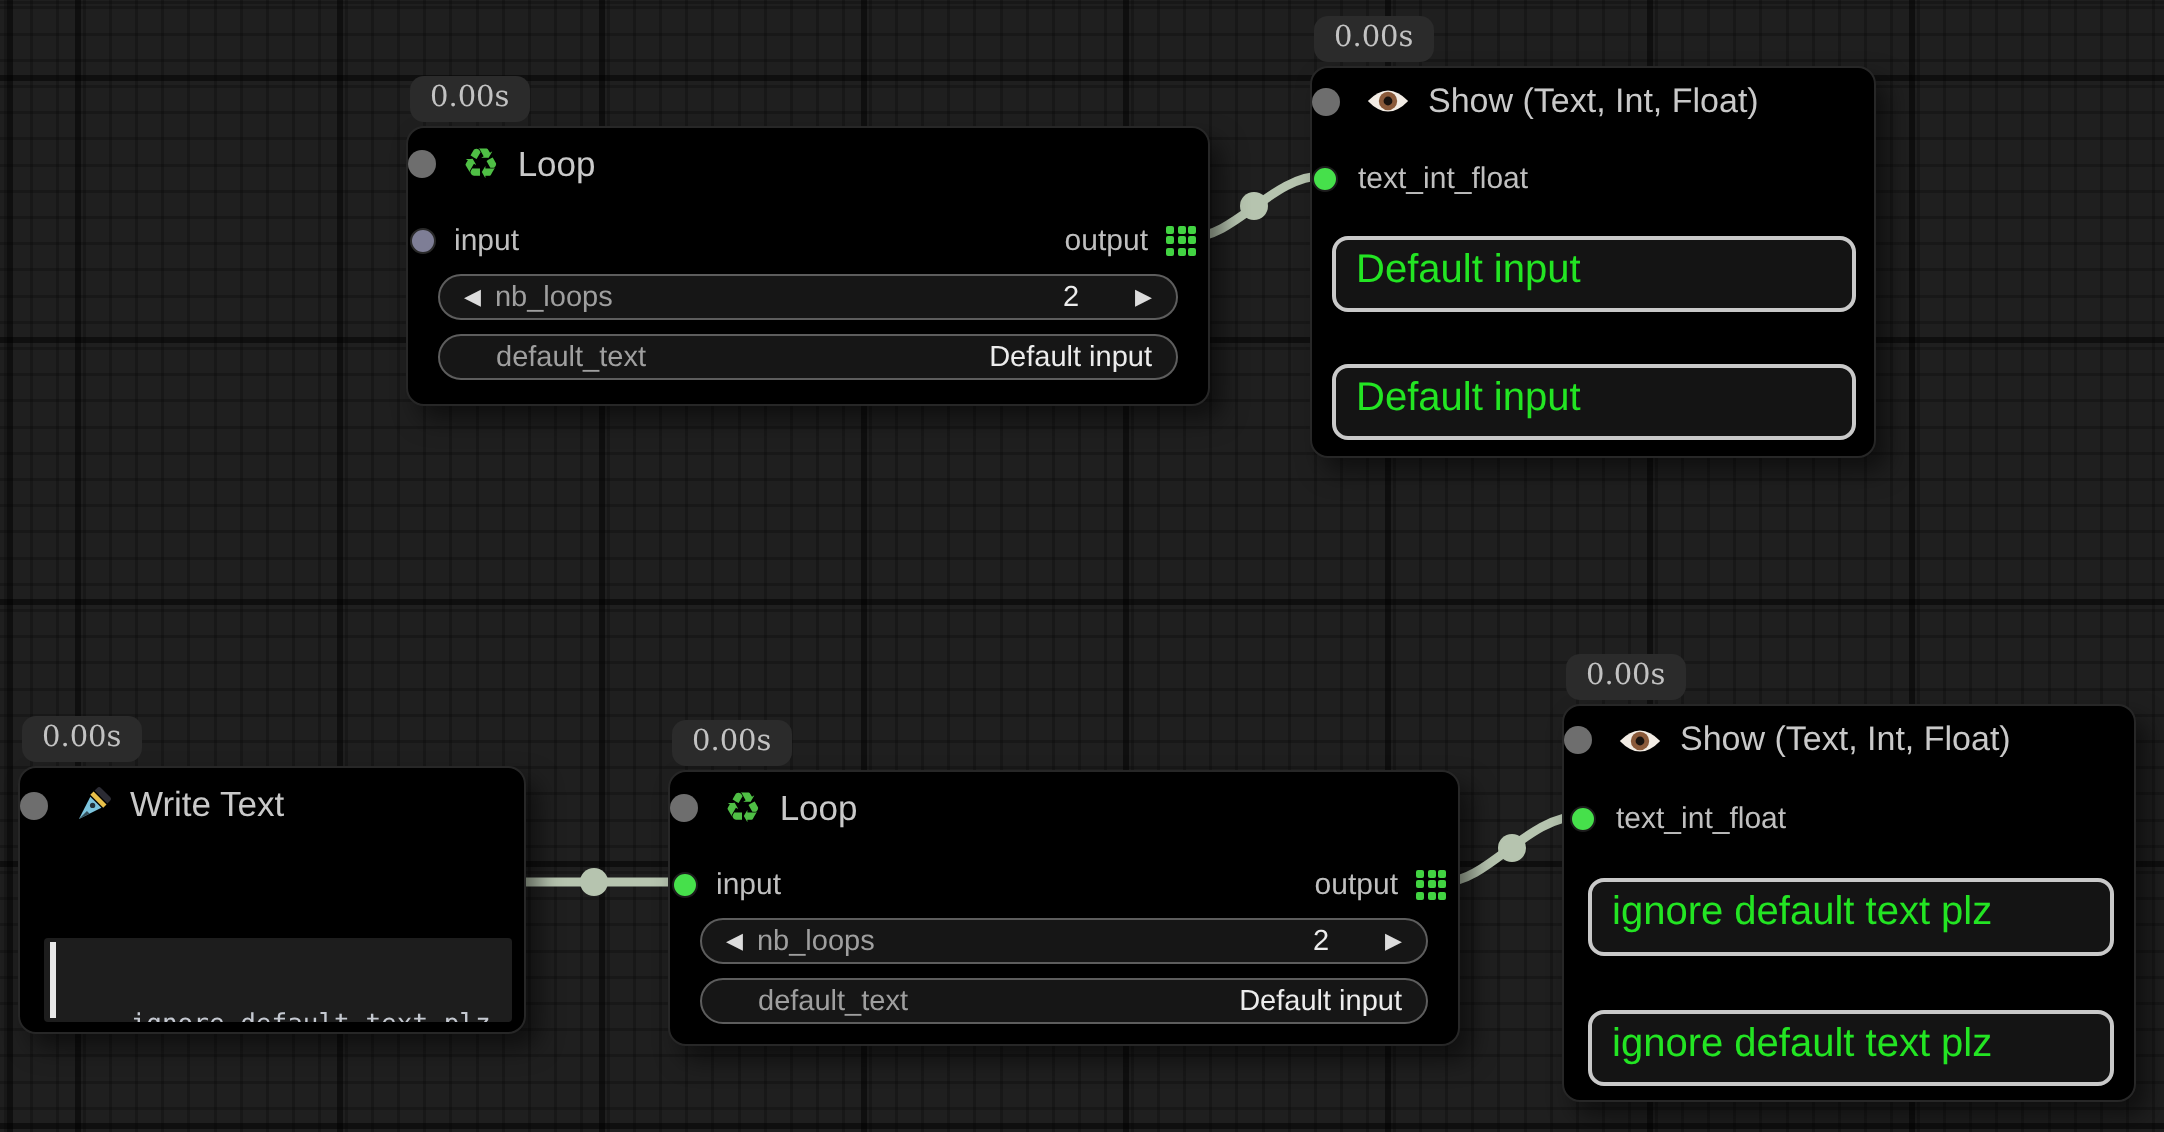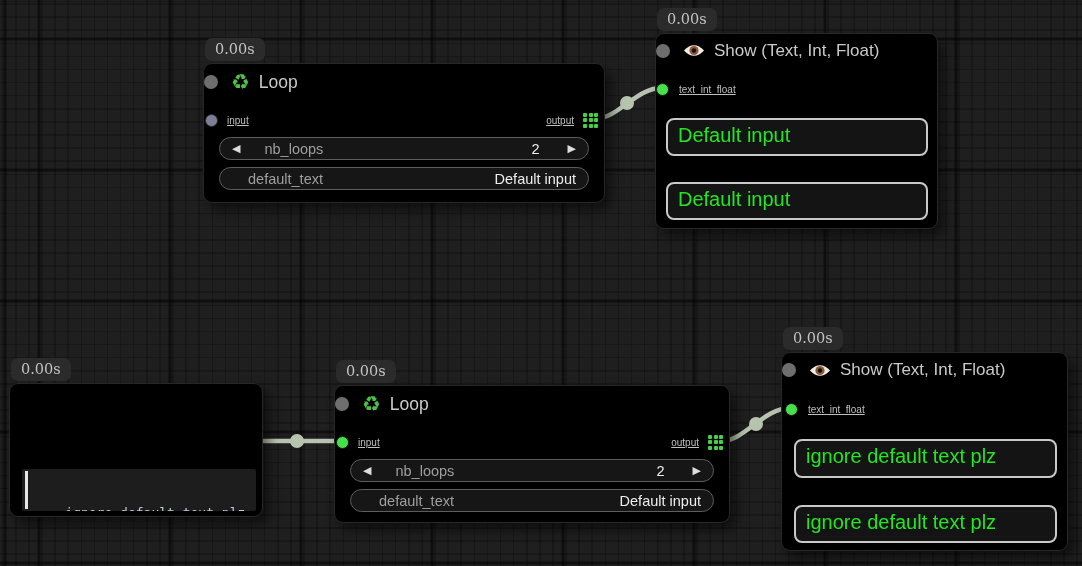--- a/index.html
+++ b/index.html
@@ -26,32 +26,32 @@
     font-family:"DejaVu Serif", serif;font-size:14.5px;
   }
   .node-header{
     display:flex;align-items:center;gap:9px;padding:0 0;
     border-bottom:1px solid rgba(0,0,0,0.38);
     color:#c9c9c9;font-size:17.5px;box-sizing:border-box;
   }
   .header-dot{width:14px;height:14px;border-radius:50%;background:#6e6e6e;flex:none;margin-right:4px;}
   .node-title{white-space:nowrap;}
   .recycle-glyph{color:#4fbf45;font-family:"DejaVu Sans", sans-serif;font-size:21px;line-height:1;flex:none;}
-  .port-row{position:absolute;display:flex;align-items:center;box-sizing:border-box;color:#bfbfbf;font-size:10px;text-decoration:underline;}
+  .port-row{position:absolute;display:flex;align-items:center;box-sizing:border-box;color:#bfbfbf;font-size:15px;}
   .port-dot{width:13px;height:13px;border-radius:50%;box-sizing:border-box;flex:none;}
   .dot-green{background:#46e04b;border:1.5px solid #1c1c1c;}
   .dot-gray{background:#7e7e96;border:1.5px solid #2a2a2a;}
   .grid-icon{display:grid;grid-template-columns:repeat(3,4px);grid-auto-rows:4px;gap:1.5px;flex:none;}
   .grid-icon i{background:#42d342;border-radius:1px;display:block;}
   .widget-pill{
     position:absolute;height:23px;background:#161616;border:1px solid #5d5d5d;
     border-radius:12px;display:flex;align-items:center;box-sizing:border-box;
     padding:0 12px;font-size:14.5px;color:#9f9f9f;
   }
-  .widget-name{margin-left:24px;white-space:nowrap;}
+  .widget-name{margin-left:7px;white-space:nowrap;}
   .widget-name-plain{margin-left:16px;white-space:nowrap;}
   .widget-value{color:#ececec;white-space:nowrap;}
   .pill-arrow{color:#dcdcdc;font-size:11px;line-height:1;flex:none;font-family:"DejaVu Sans", sans-serif;cursor:pointer;}
   .spacer{flex:1;}
   .show-box{
     position:absolute;background:#141414;border:2px solid #c9c9c9;border-radius:8px;
     box-sizing:border-box;padding:4px 10px;color:#23e523;font-size:20px;
     overflow:hidden;white-space:nowrap;
   }
   .text-widget{
@@ -126,20 +126,31 @@
   <div class="port-row" style="left:0px;right:10px;top:45px;height:20px;gap:10px;">
     <span class="port-dot dot-green"></span>
     <span>text_int_float</span>
   </div>
   <div class="show-box" style="left:10px;top:84px;width:262px;height:38px;">Default input</div>
   <div class="show-box" style="left:10px;top:148px;width:262px;height:38px;">Default input</div>
 </div>
 
 <div class="node" style="left:9px;top:383px;width:254px;height:134px;">
   <div class="timer-badge">0.00s</div>
+  <div class="node-header" style="height:38px;">
+    <span class="header-dot"></span>
+    <svg class="pen-icon-svg" width="19" height="19" viewBox="0 0 20 20">
+      <path d="M10.8 2.4 L17.6 9.2 L19 7.8 Q20 6.8 19 5.8 L14.2 1 Q13.2 0 12.2 1 Z" fill="#2b2b33"></path>
+      <path d="M8.6 4.6 L15.4 11.4 L17.1 9.7 L10.3 2.9 Z" fill="#e8c04a"></path>
+      <path d="M2.6 17.4 L8.6 5.6 L14.4 11.4 L2.6 17.4 Z" fill="#7cc4dd"></path>
+      <circle cx="9.8" cy="10.2" r="1.4" fill="#23323a"></circle>
+      <path d="M2.6 17.4 L6.8 13.2 L8.2 14.6 Z" fill="#35505c"></path>
+    </svg>
+    <span class="node-title">Write Text</span>
+  </div>
   <div class="text-widget" style="left:12px;top:85px;width:234px;height:42px;">
     <span class="caret"></span>
     <span>ignore default text plz</span>
   </div>
 </div>
 
 <div class="node" style="left:334px;top:385px;width:396px;height:138px;">
   <div class="timer-badge">0.00s</div>
   <div class="node-header" style="height:37px;">
     <span class="header-dot"></span>

